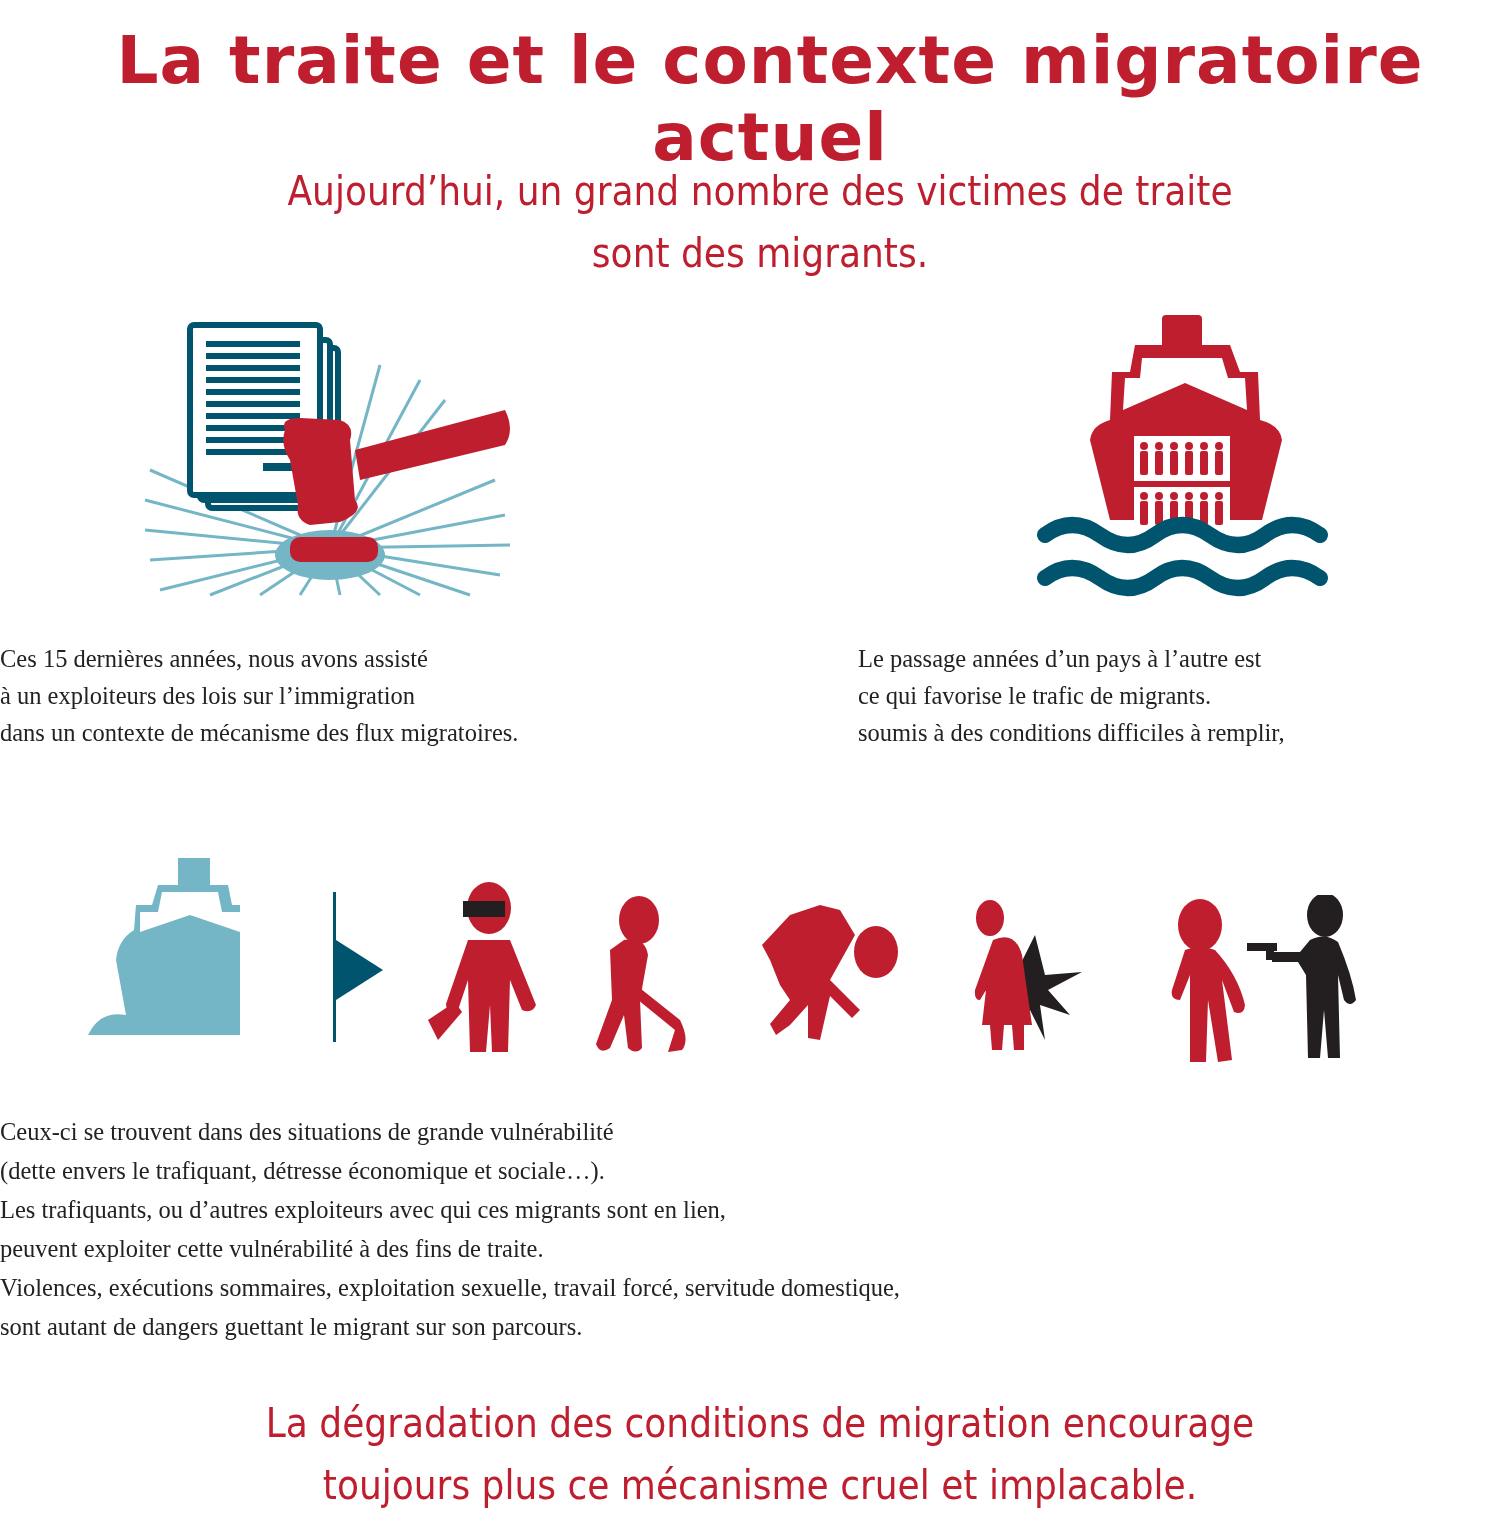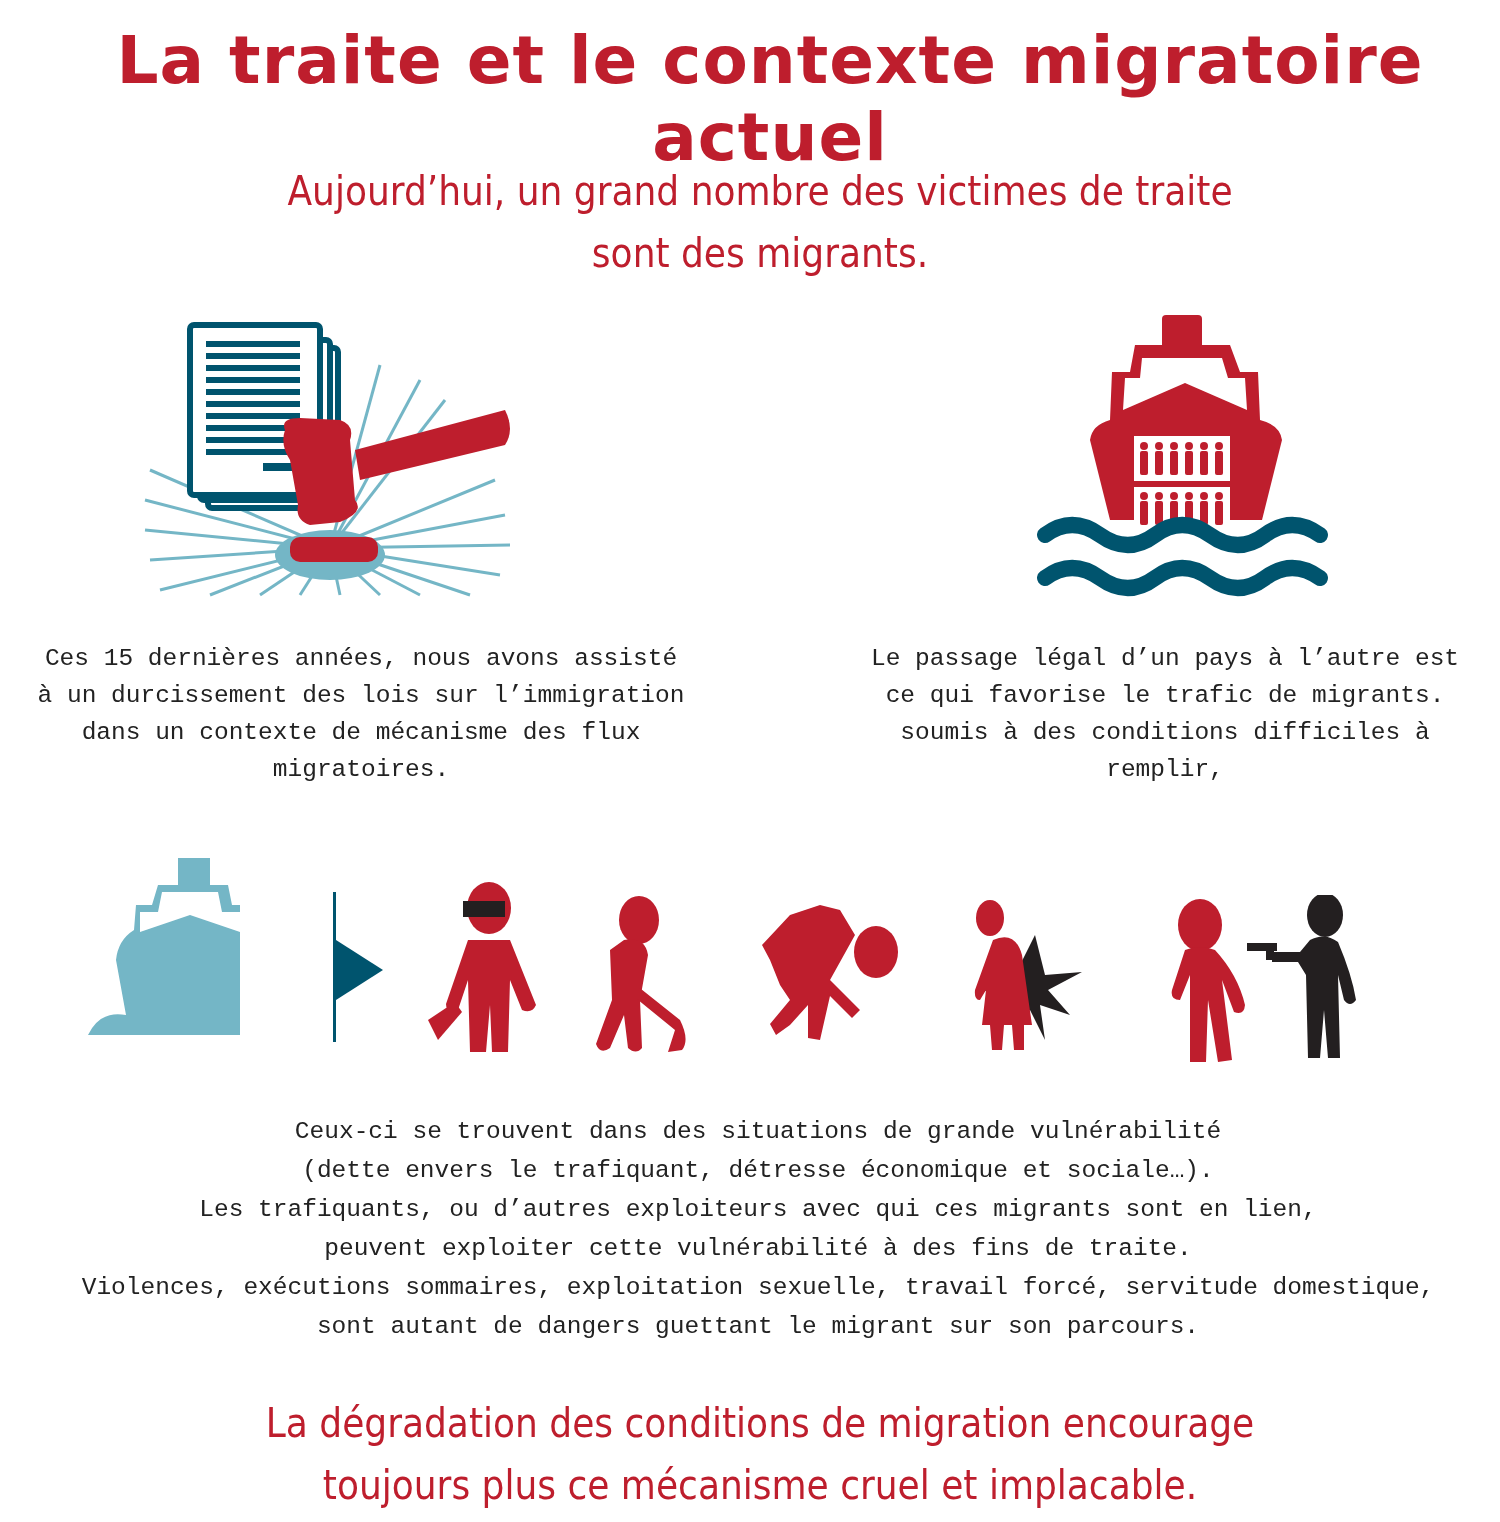--- a/index.html
+++ b/index.html
@@ -10,22 +10,22 @@
       position: absolute; left: 0; top: 22px; width: 1540px; text-align: center;
       color: #be1e2d; font-family: "DejaVu Sans", sans-serif; font-weight: bold;
       font-size: 66px; letter-spacing: 1px;
     }
     .subtitle {
       position: absolute; left: 0; top: 160px; width: 1520px; text-align: center;
       color: #be1e2d; font-family: "DejaVu Sans", sans-serif;
       font-size: 40px; line-height: 62px; transform: scaleX(0.9); transform-origin: 760px 0;
     }
     .para {
-      position: absolute; text-align: center; color: #222222;
-      font-family: Liberation Mono, monospace; font-size: 24.5px; line-height: 37px;
+      position: absolute; color: #222222;
+      font-family: Liberation Serif, serif; font-size: 24.5px; line-height: 37px;
     }
     .para-left { left: 0; top: 640px; width: 722px; }
     .para-right { left: 858px; top: 640px; width: 614px; }
     .para-center { left: 0; top: 1112px; width: 1516px; line-height: 39px; }
     .para-center span, .para-left span, .para-right span { display: block; }
     .conclusion {
       position: absolute; left: 0; top: 1392px; width: 1520px; text-align: center;
       color: #be1e2d; font-family: "DejaVu Sans", sans-serif;
       font-size: 40px; line-height: 62px; transform: scaleX(0.9); transform-origin: 760px 0;
     }
@@ -130,26 +130,26 @@
       <rect x="1215" y="501" width="8" height="24" rx="2"></rect>
   </g>
   <g fill="none" stroke="#00546e" stroke-width="16" stroke-linecap="round">
     <path d="M1045 535 Q1072 515 1100 535 T1155 535 T1210 535 T1265 535 T1320 535"></path>
     <path d="M1045 578 Q1072 558 1100 578 T1155 578 T1210 578 T1265 578 T1320 578"></path>
   </g>
 </svg>
 
 <div class="para para-left">
   <span>Ces 15 dernières années, nous avons assisté</span>
-  <span>à un durcissement des lois sur l’immigration</span>
+  <span>à un exploiteurs des lois sur l’immigration</span>
   <span>dans un contexte de mécanisme des flux migratoires.</span>
 </div>
 
 <div class="para para-right">
-  <span>Le passage légal d’un pays à l’autre est</span>
+  <span>Le passage années d’un pays à l’autre est</span>
   <span>ce qui favorise le trafic de migrants.</span>
   <span>soumis à des conditions difficiles à remplir,</span>
 </div>
 
 <svg class="icon" style="left:80px;top:855px" width="160" height="185" viewBox="80 855 160 185">
   <path fill="#74b6c6" d="M178 858 L210 858 L210 885 L228 885 L232 905 L244 905 L246 930 Q262 940 263 955 L250 1015 Q270 1010 288 1035 L88 1035 Q100 1010 126 1015 L116 960 Q118 940 134 930 L136 905 L152 905 L158 885 L178 885 Z"></path>
   <path fill="#ffffff" d="M162 892 L218 892 L222 912 L240 912 L240 932 L190 915 L140 932 L140 912 L158 912 Z"></path>
 </svg>
 
 <svg class="icon" style="left:330px;top:890px" width="60" height="155" viewBox="330 890 60 155">

